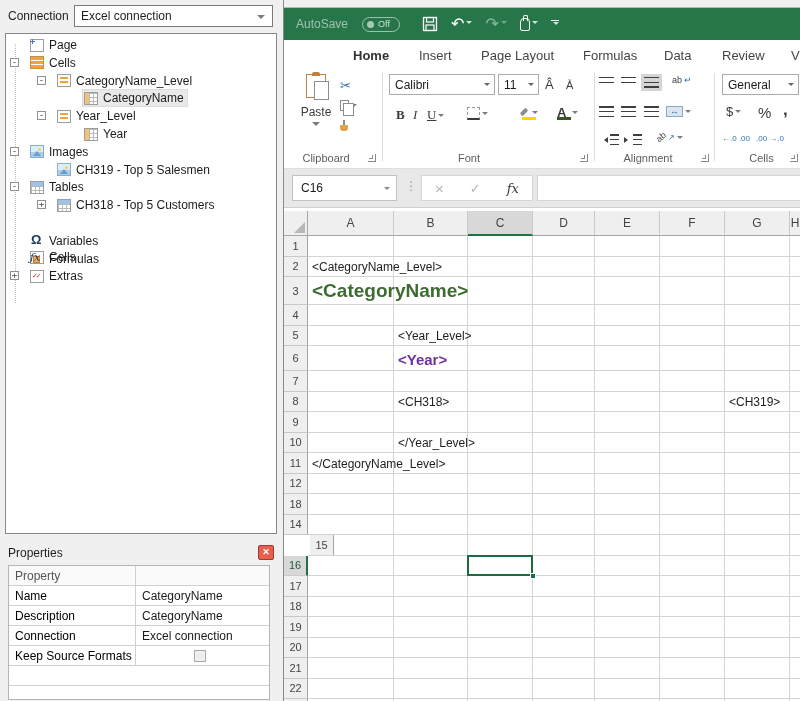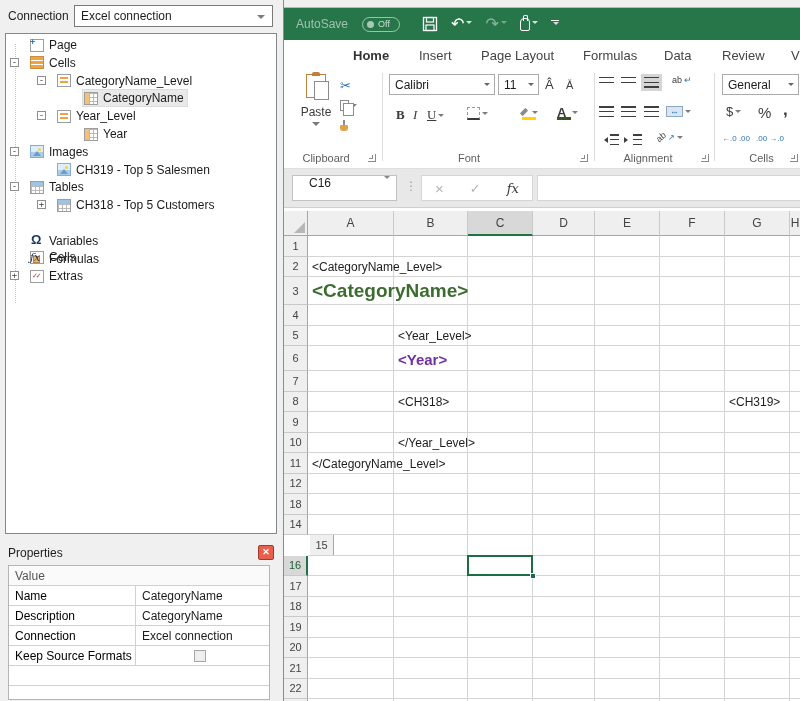--- a/index.html
+++ b/index.html
@@ -105,21 +105,21 @@
   .clipb::after { content:""; position:absolute; right:-4px; bottom:-3px; width:13px; height:17px; background:#fff; border:1px solid #8c8c8c; }
   .paste-lab { margin-top:7px; font-size:12px; color:#3b3b3b; }
   .scis { color:#2f6fb0; font-size:13px; }
   .copy-ic { width:9px; height:11px; background:#fff; border:1px solid #8c8c8c; position:relative; }
   .copy-ic::before { content:""; position:absolute; left:2px; top:2px; width:9px; height:11px; background:#fff; border:1px solid #8c8c8c; }
   .brush { width:8px; height:6px; background:#e0a24a; border-radius:1px 1px 3px 3px; position:relative; margin-top:5px; }
   .brush::before { content:""; position:absolute; left:3px; top:-5px; width:2px; height:5px; background:#8c8c8c; }
 
   
   .fbar { position:absolute; left:0; top:169px; width:100%; height:39px; background:#e8e8e8; border-bottom:1px solid #cfcfcf; }
-  .namebox { position:absolute; left:8px; top:6px; width:105px; height:26px; background:#fff; border:1px solid #c2c2c2; font-size:12px; color:#1b1b1b; display:flex; padding-left:16px; }
+  .namebox { position:absolute; left:8px; top:6px; width:105px; height:26px; background:#fff; border:1px solid #c2c2c2; font-size:12px; color:#1b1b1b; display:flex; align-items:center; padding-left:8px; }
   .namebox .dn { position:absolute; right:6px; border-width:3.5px; border-top-color:#888; }
   .fdots { position:absolute; left:121px; top:10px; color:#9a9a9a; font-size:12px; letter-spacing:0; }
   .fbtns { position:absolute; left:137px; top:6px; width:112px; height:26px; background:#fff; border:1px solid #d5d5d5; display:flex; align-items:center; justify-content:space-around; }
   .fx-x { color:#b5b5b5; font-size:15px; }
   .fx-ck { color:#b5b5b5; font-size:13px; }
   .fx-fx { color:#3b3b3b; font-size:13px; font-style:italic; font-family:"DejaVu Serif", serif; }
   .finput { position:absolute; left:253px; top:6px; right:0; height:26px; background:#fff; border:1px solid #d5d5d5; border-right:none; }
 
   
   .grid { position:absolute; left:0; top:211px; width:517px; height:490px; background:#fff; }
@@ -242,21 +242,21 @@
               <span>Extras</span>
             </span>
           </div>
         </div>
     </div>
 
     <span class="props-title">Properties</span>
     <div class="props-close">✕</div>
     <div class="props-table">
       <div class="prow hdr">
-        <div class="c2">Value</div>
+        <div class="c1">Property</div>
       </div>
       <div id="prop-rows">
           <div class="prow">
             <div class="c1">Name</div>
             <div class="c2">CategoryName</div>
           </div>
           <div class="prow">
             <div class="c1">Description</div>
             <div class="c2">CategoryName</div>
           </div>

